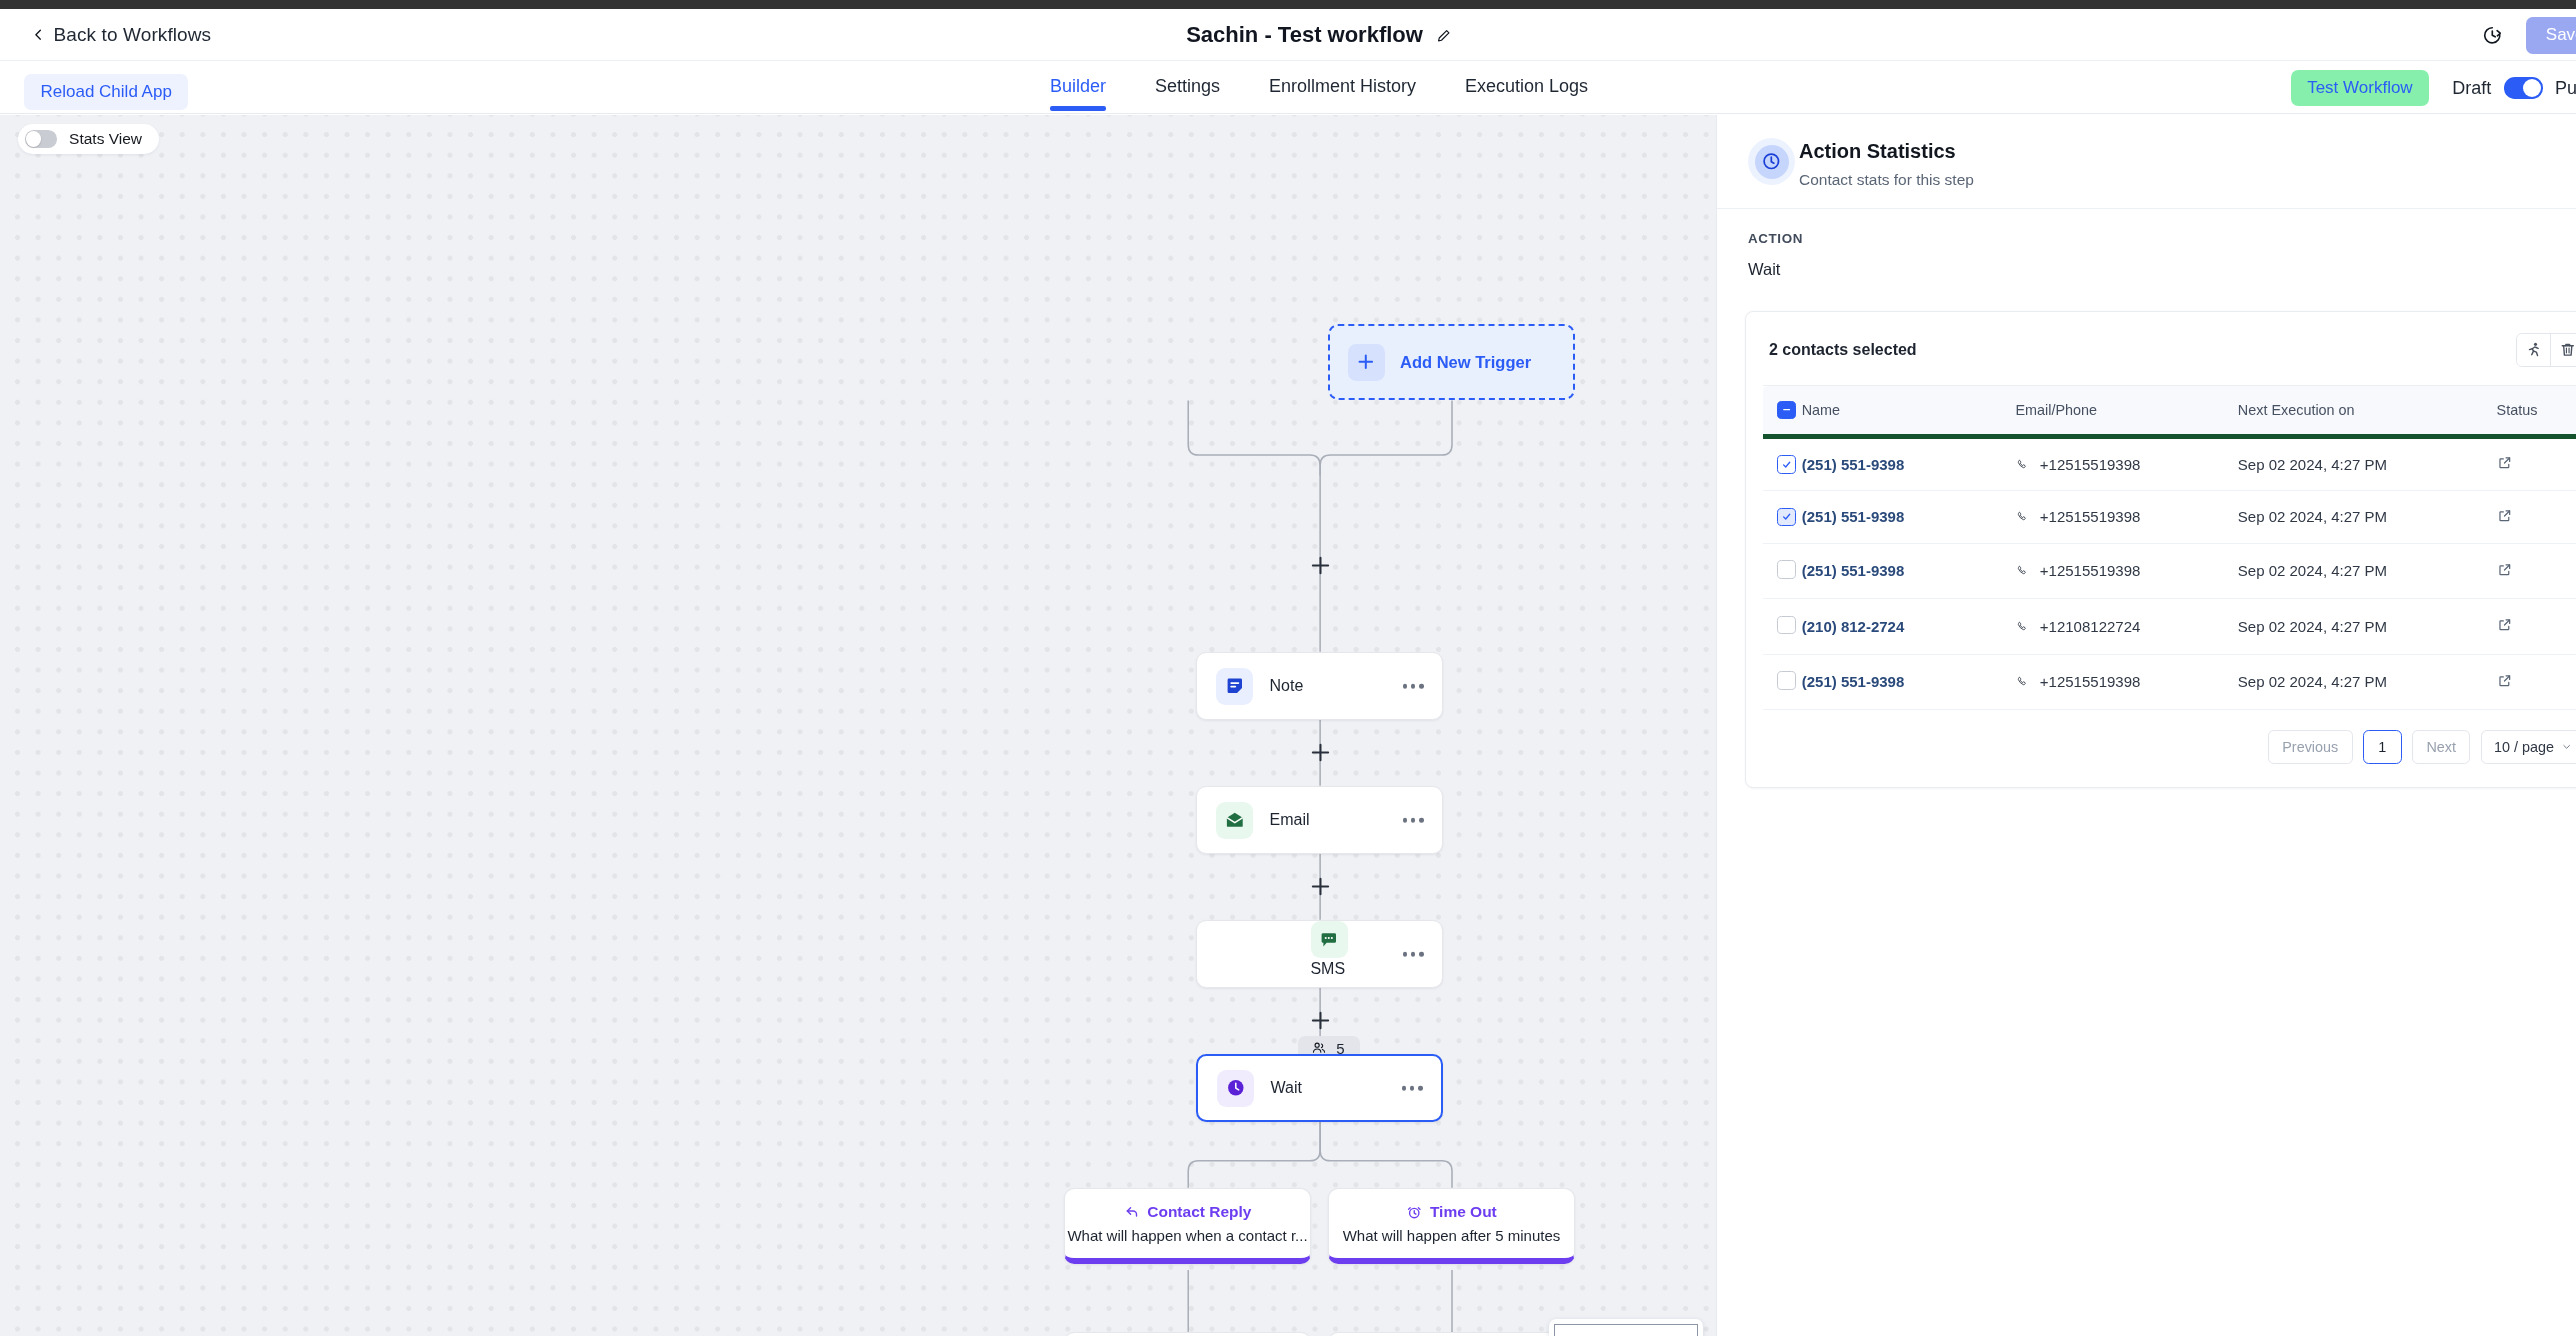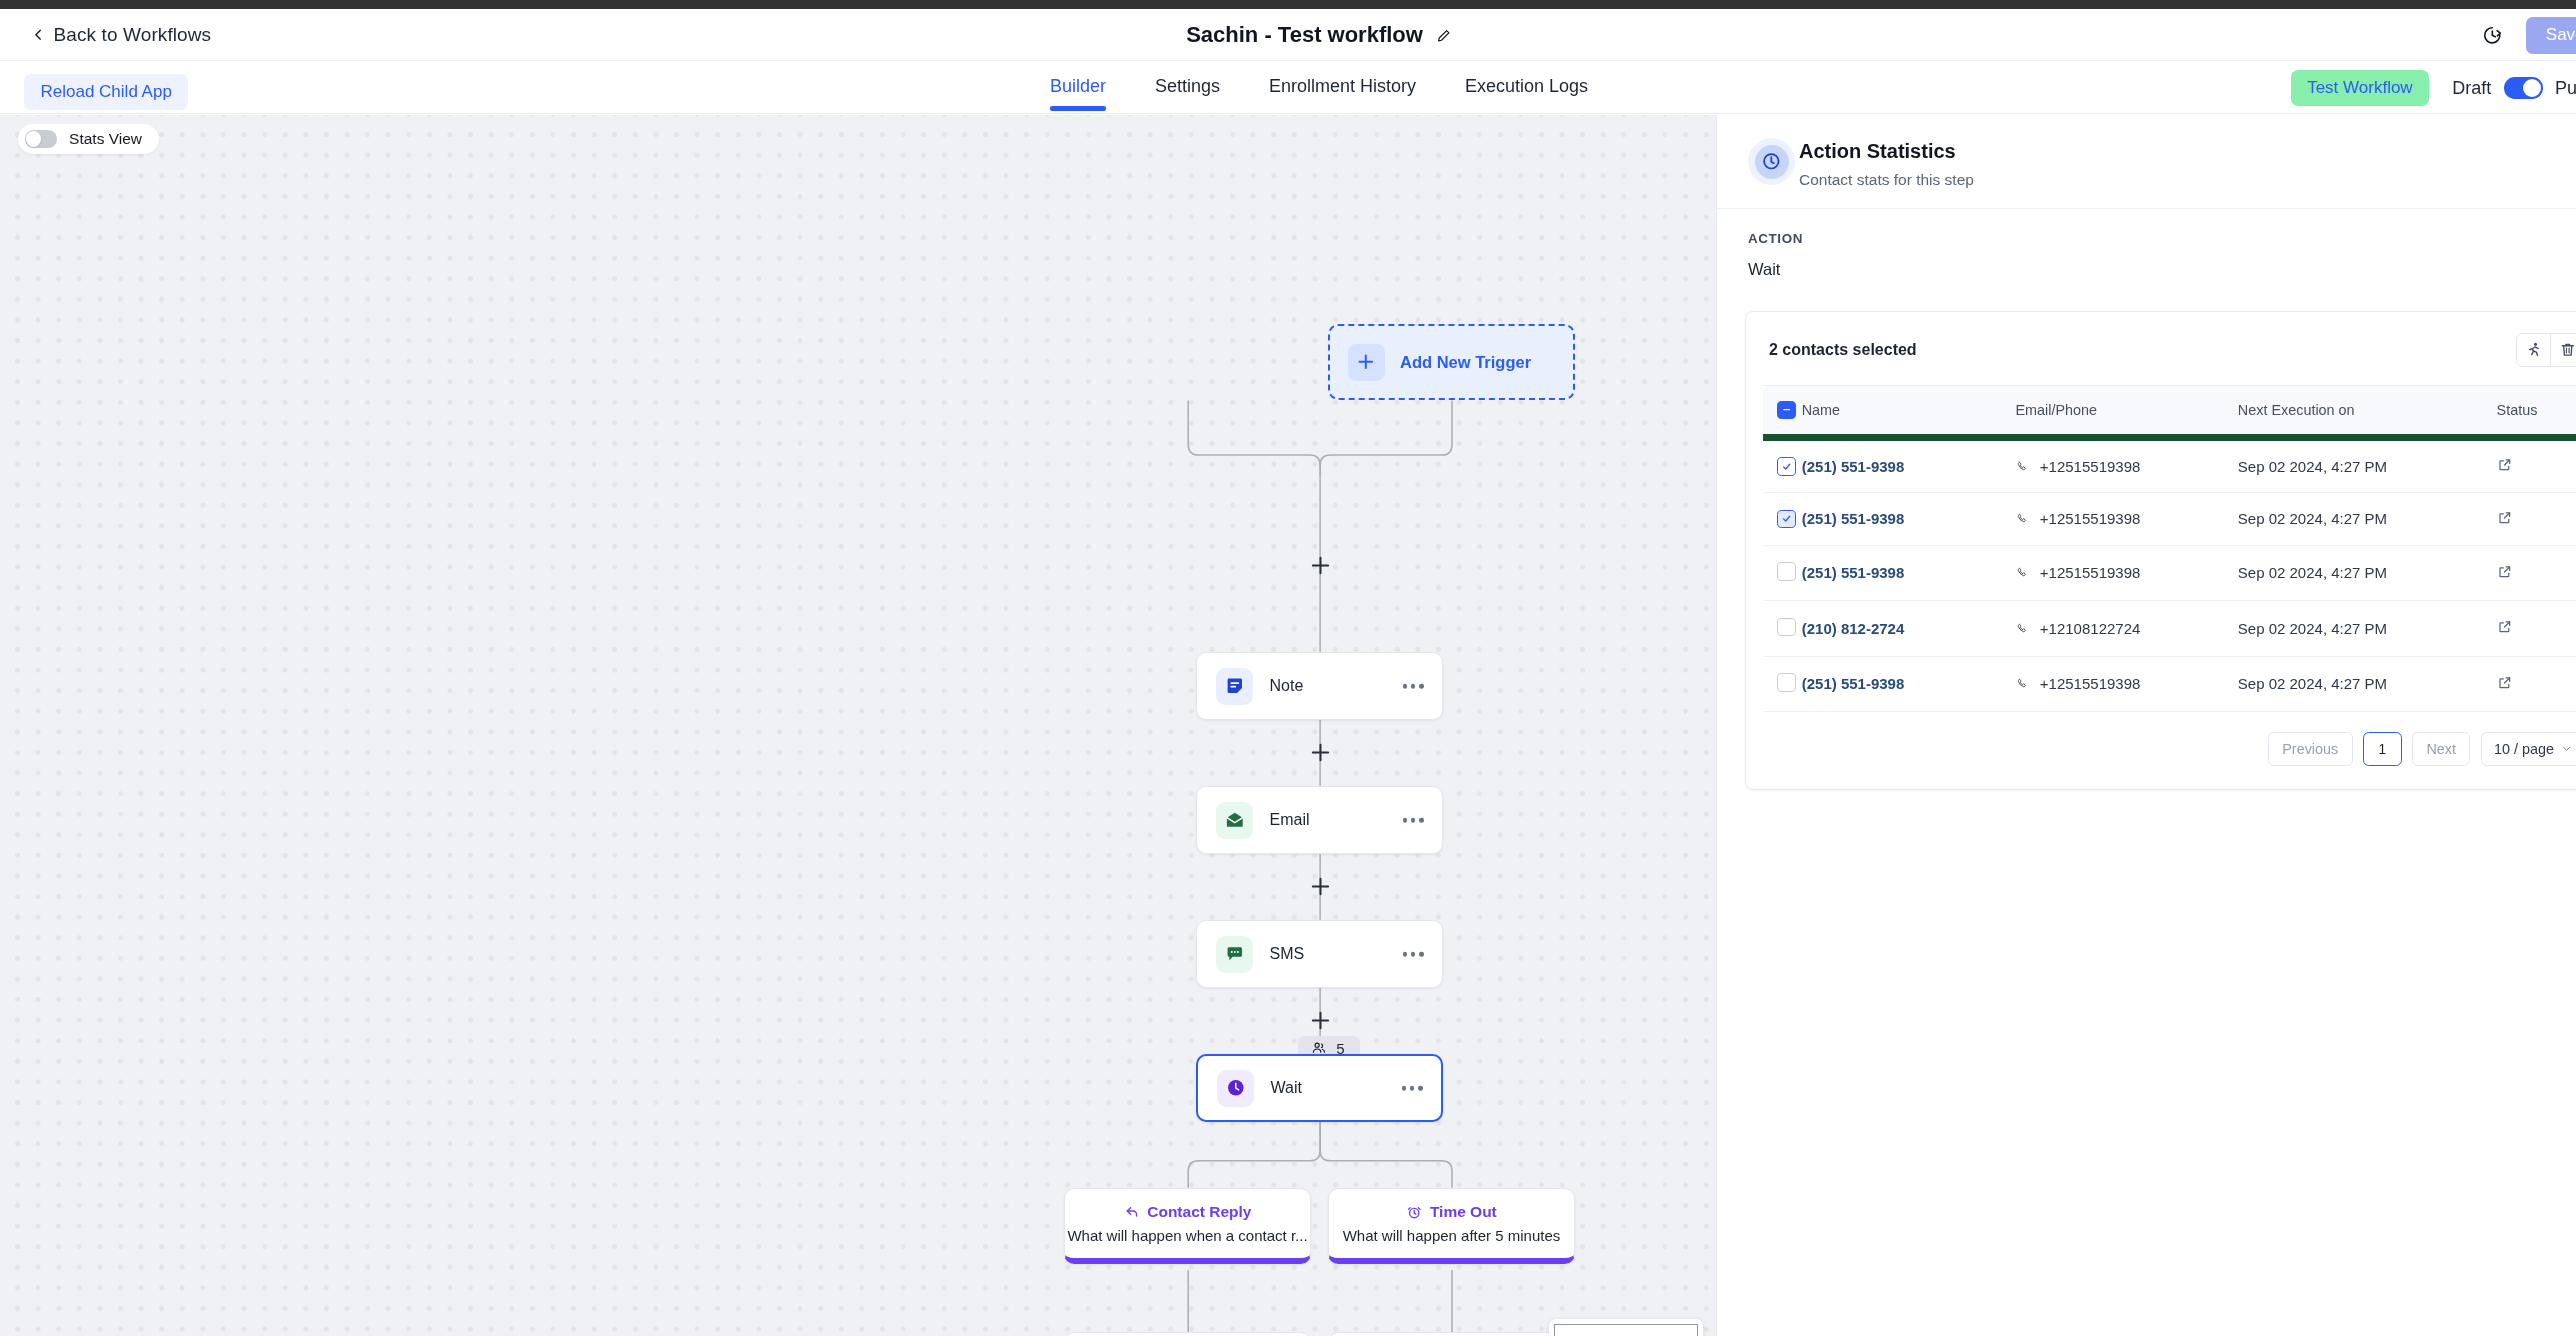--- a/index.html
+++ b/index.html
@@ -155,21 +155,21 @@
     display: flex; align-items: center; cursor: pointer;
   }
   .plus-box {
     width: 37px; height: 37px; border-radius: 8.2px; background: #d6e2fd;
     margin-left: 17.5px; display: flex; align-items: center; justify-content: center; flex: none;
   }
   .add-trig-label { font-size: 16.5px; color: #2b5cf6; font-weight: 700; margin-left: 15.5px; }
 
   #node-note   { left: 1196px; top: 537px; width: 247px; height: 68px; }
   #node-email  { left: 1196px; top: 671px; width: 247px; height: 68px; }
-  #node-sms    { left: 1196px; top: 805px; width: 247px; height: 68px; }
+  #node-sms    { left: 1196px; top: 805px; width: 247px; height: 68px; flex-direction: column; }
   #node-wait   { left: 1196px; top: 939px; width: 247px; height: 68px;
                  border: 2.1px solid #2b5cf6; }
 
   .branch-card {
     position: absolute; width: 247px; height: 76px; background: #ffffff;
     border: 1px solid #e5e7eb; border-bottom: 6.2px solid #6d3ef0;
     border-radius: 10.3px; box-shadow: 0 1px 2.6px rgba(25,35,60,.07);
     display: flex; flex-direction: column; align-items: center; justify-content: center;
     cursor: pointer;
   }
@@ -248,21 +248,21 @@
   .tbl-act-btn {
     width: 34px; height: 32px; display: flex; align-items: center; justify-content: center;
     background: #ffffff; cursor: pointer; border-right: 1px solid #e3e6ec;
   }
   .tbl-act-btn:last-child { border-right: none; }
 
   table.ctbl { width: calc(100% - 34px); margin: 0 17px; border-collapse: collapse; }
   table.ctbl thead th {
     background: #f7f9fc; font-size: 14.4px; color: #46506180; color: #465061;
     font-weight: 400; text-align: left; padding: 14.4px 0; border-top: 1px solid #eceff3;
-    border-bottom: 7px solid #14532d;
+    border-bottom: 5px solid #14532d;
   }
   table.ctbl thead th:first-child { padding-left: 14.4px; border-radius: 5.2px 0 0 0; }
   table.ctbl tbody td {
     padding: 16.5px 0; border-bottom: 1px solid #eef1f5; font-size: 15px; color: #303846;
     vertical-align: middle;
   }
   table.ctbl tbody td:first-child { padding-left: 14.4px; }
   table.ctbl tbody tr:last-child td { border-bottom: 1px solid #eef1f5; }
   .col-chk   { width: 39px; }
   .col-name  { width: 222px; }

